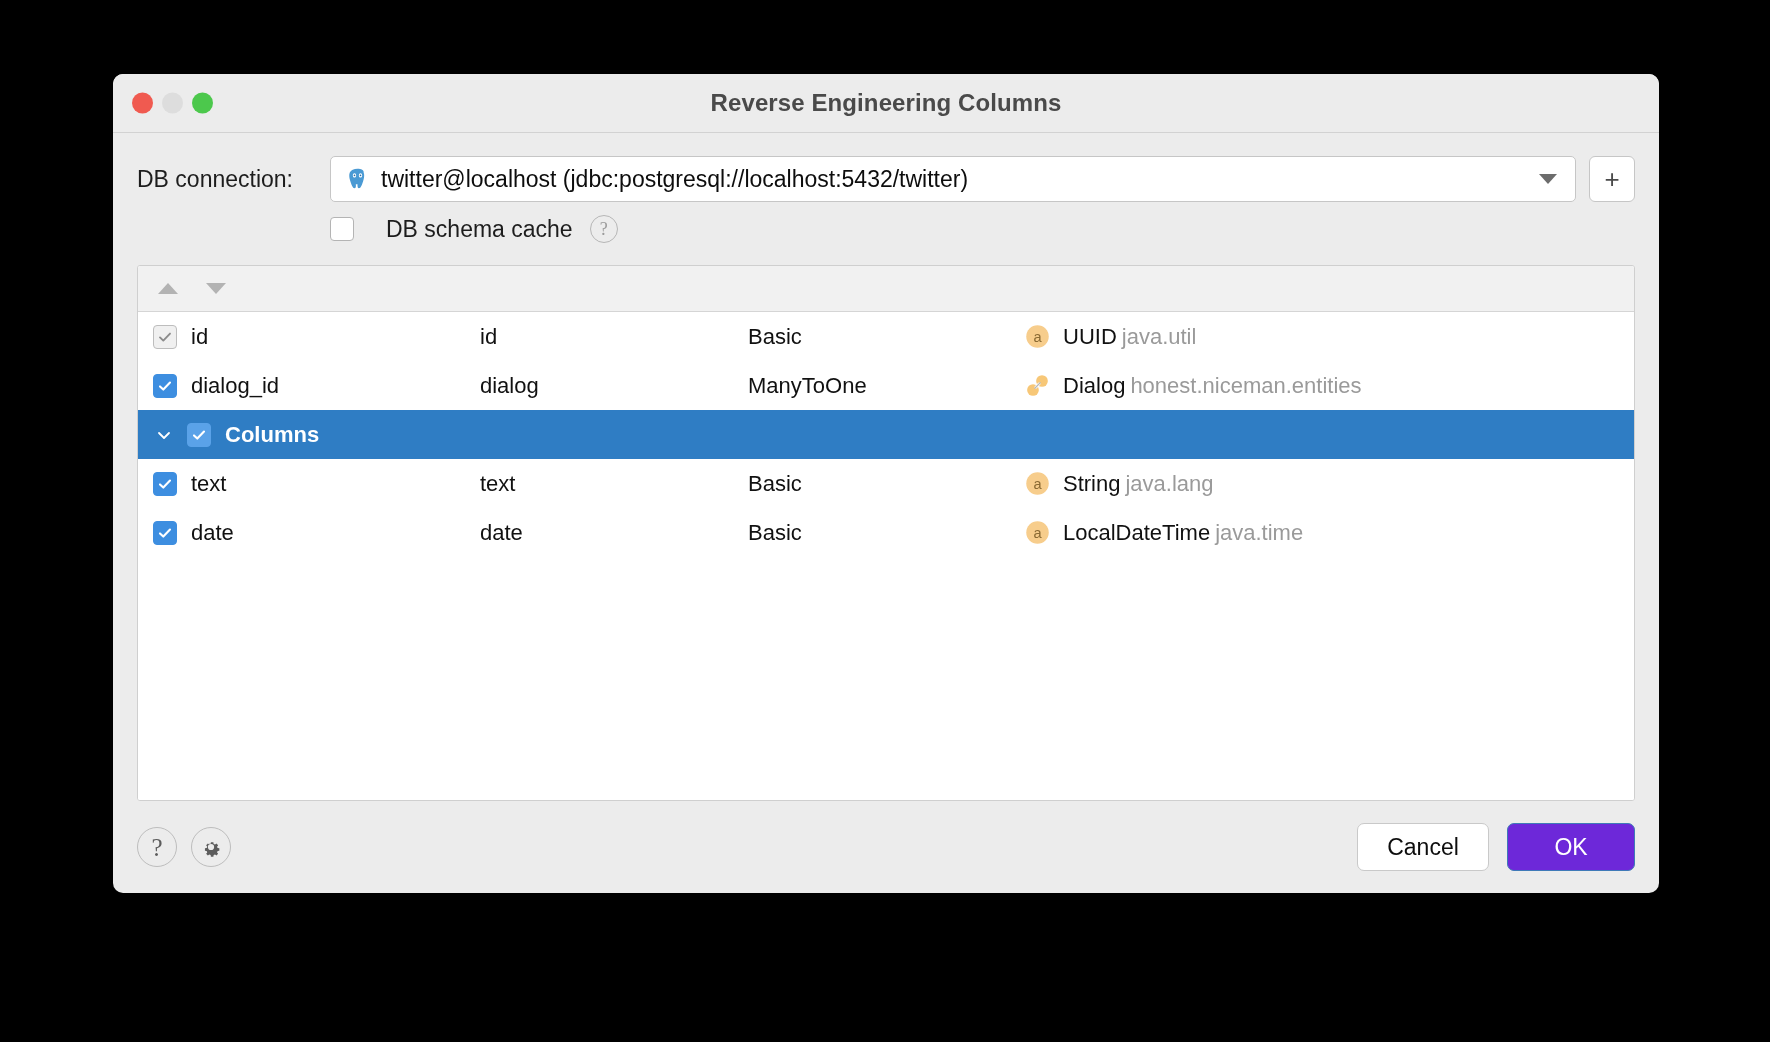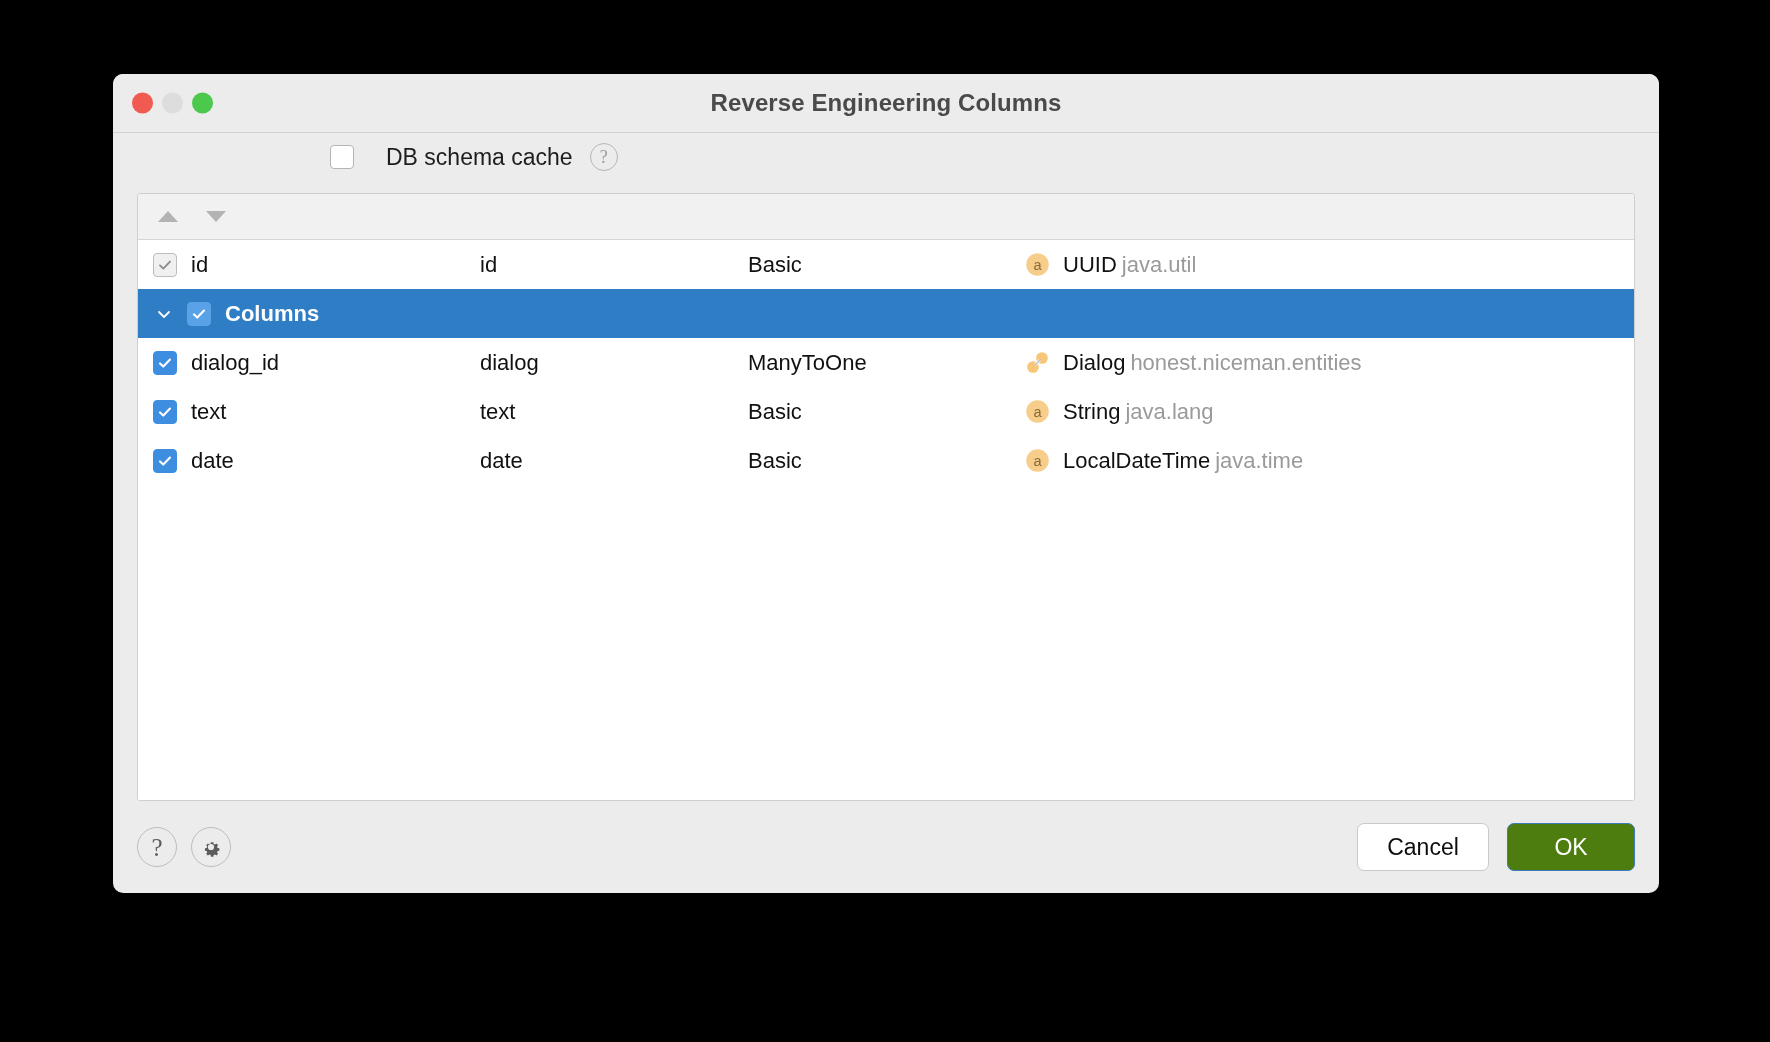--- a/index.html
+++ b/index.html
@@ -358,21 +358,21 @@
     box-sizing: border-box;
     padding: 0 22px;
     text-align: center;
   }
   .btn.secondary {
     background: #ffffff;
     border: 1px solid #c9c9c9;
     color: #0d0d0d;
   }
   .btn.primary {
-    background: #4d7c0f;
+    background: #6d28d9;
     border: 1px solid #3f7ab8;
     color: #ffffff;
     margin-left: 18px;
     min-width: 128px;
   }
 </style>
 </head>
 <body>
 
 <div id="screen">
@@ -383,20 +383,34 @@
       <div class="traffic">
         <span class="dot red"></span>
         <span class="dot yellow"></span>
         <span class="dot green"></span>
       </div>
       <div class="title-text">Reverse Engineering Columns</div>
     </div>
 
     <div class="dlg-body">
 
+      <div class="form-row row-conn">
+        <div class="form-label">DB connection:</div>
+        <div class="combo">
+          <svg class="pg-icon" viewBox="0 0 24 24">
+            <path d="M12 1.6c-3.4 0-6.4 1.3-7.4 3.6-.9 2-.5 4.6.1 7 .6 2.3 1.5 4.6 2.3 6.3.5 1 1.2 1.9 2.1 1.9.6 0 1-.4 1.2-1 .2-.7.2-1.7.1-2.9h1.6c0 1.2 0 2.2.2 2.9.2.6.6 1 1.2 1 .9 0 1.6-.9 2.1-1.9.9-1.7 1.7-4 2.3-6.3.6-2.4 1-5 .1-7C18.4 2.9 15.4 1.6 12 1.6z" fill="#4a9ad4"></path>
+            <path d="M9.1 6.1c-.9 0-1.6.8-1.6 2s.7 2 1.6 2 1.6-.8 1.6-2-.7-2-1.6-2zm5.8 0c-.9 0-1.6.8-1.6 2s.7 2 1.6 2 1.6-.8 1.6-2-.7-2-1.6-2z" fill="#ffffff"></path>
+            <circle cx="9.1" cy="8.1" r="0.8" fill="#2c6fa8"></circle>
+            <circle cx="14.9" cy="8.1" r="0.8" fill="#2c6fa8"></circle>
+          </svg>
+          <span class="combo-text">twitter@localhost (jdbc:postgresql://localhost:5432/twitter)</span>
+          <span class="combo-arrow"></span>
+        </div>
+        <div class="sq-btn">+</div>
+      </div>
 
       <div class="form-row row-cache">
         <div class="form-label"></div>
         <span class="cb"></span>
         <span class="cache-label">DB schema cache</span>
         <span class="help-circle">?</span>
       </div>
 
 
       <div class="table-panel">
@@ -421,63 +435,63 @@
             </div>
             <div class="cell c2">id</div>
             <div class="cell c3">Basic</div>
             <div class="cell c4">
               <svg class="type-icon" viewBox="0 0 24 24">
                 <circle cx="12" cy="12" r="10" fill="#f7cd8c"></circle>
                 <text x="12" y="17" font-size="13" font-family="Liberation Sans, sans-serif" fill="#8a6a33" text-anchor="middle">a</text>
               </svg>
               <span class="type-main">UUID</span>
               <span class="type-pkg">java.util</span>
+            </div>
+          </div>
+
+          <div class="trow">
+            <div class="cell c1 indent-2">
+              <span class="cb blue">
+                <svg width="16" height="16" viewBox="0 0 16 16">
+                    <path d="M3 8.4 L6.3 11.6 L13 4.6" fill="none" stroke="#ffffff" stroke-width="2.1" stroke-linecap="round" stroke-linejoin="round"></path>
+                  </svg>
+              </span>
+              <span class="node-label">dialog_id</span>
+            </div>
+            <div class="cell c2">dialog</div>
+            <div class="cell c3">ManyToOne</div>
+            <div class="cell c4">
+              <svg class="type-icon" viewBox="0 0 24 24">
+                <circle cx="8" cy="16" r="5.2" fill="#f7c777"></circle>
+                <circle cx="16" cy="8" r="5.2" fill="#f7c777"></circle>
+                <path d="M10.5 13.5 L13.5 10.5" stroke="#ffffff" stroke-width="2.4" stroke-linecap="round"></path>
+                <path d="M9.6 14.4 L14.4 9.6" stroke="#b8b8b8" stroke-width="1.1" stroke-linecap="round"></path>
+              </svg>
+              <span class="type-main">Dialog</span>
+              <span class="type-pkg">honest.niceman.entities</span>
             </div>
           </div>
 
           <div class="trow selected">
             <div class="cell c1 indent-1">
               <span class="chev">
                 <svg width="18" height="18" viewBox="0 0 18 18">
                     <path d="M4 7 L9 12 L14 7" fill="none" stroke="#ffffff" stroke-width="1.8" stroke-linecap="round" stroke-linejoin="round"></path>
                   </svg>
               </span>
               <span class="cb blue-on-sel">
                 <svg width="16" height="16" viewBox="0 0 16 16">
                     <path d="M3 8.4 L6.3 11.6 L13 4.6" fill="none" stroke="#ffffff" stroke-width="2.1" stroke-linecap="round" stroke-linejoin="round"></path>
                   </svg>
               </span>
               <span class="node-label group">Columns</span>
             </div>
             <div class="cell c2"></div>
             <div class="cell c3"></div>
             <div class="cell c4"></div>
-          </div>
-
-          <div class="trow">
-            <div class="cell c1 indent-2">
-              <span class="cb blue">
-                <svg width="16" height="16" viewBox="0 0 16 16">
-                    <path d="M3 8.4 L6.3 11.6 L13 4.6" fill="none" stroke="#ffffff" stroke-width="2.1" stroke-linecap="round" stroke-linejoin="round"></path>
-                  </svg>
-              </span>
-              <span class="node-label">dialog_id</span>
-            </div>
-            <div class="cell c2">dialog</div>
-            <div class="cell c3">ManyToOne</div>
-            <div class="cell c4">
-              <svg class="type-icon" viewBox="0 0 24 24">
-                <circle cx="8" cy="16" r="5.2" fill="#f7c777"></circle>
-                <circle cx="16" cy="8" r="5.2" fill="#f7c777"></circle>
-                <path d="M10.5 13.5 L13.5 10.5" stroke="#ffffff" stroke-width="2.4" stroke-linecap="round"></path>
-                <path d="M9.6 14.4 L14.4 9.6" stroke="#b8b8b8" stroke-width="1.1" stroke-linecap="round"></path>
-              </svg>
-              <span class="type-main">Dialog</span>
-              <span class="type-pkg">honest.niceman.entities</span>
-            </div>
           </div>
 
           <div class="trow">
             <div class="cell c1 indent-2">
               <span class="cb blue">
                 <svg width="16" height="16" viewBox="0 0 16 16">
                     <path d="M3 8.4 L6.3 11.6 L13 4.6" fill="none" stroke="#ffffff" stroke-width="2.1" stroke-linecap="round" stroke-linejoin="round"></path>
                   </svg>
               </span>
               <span class="node-label">text</span>

